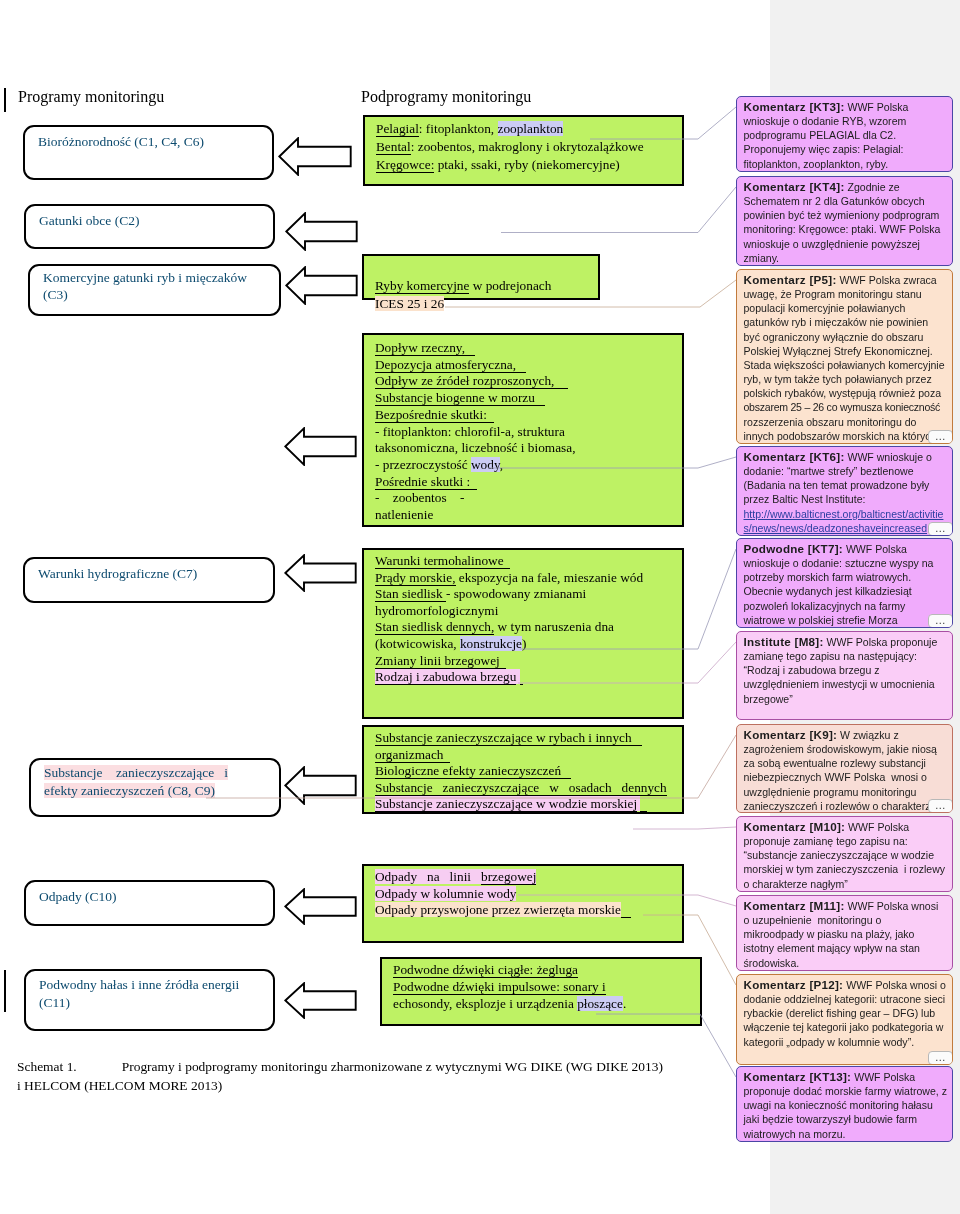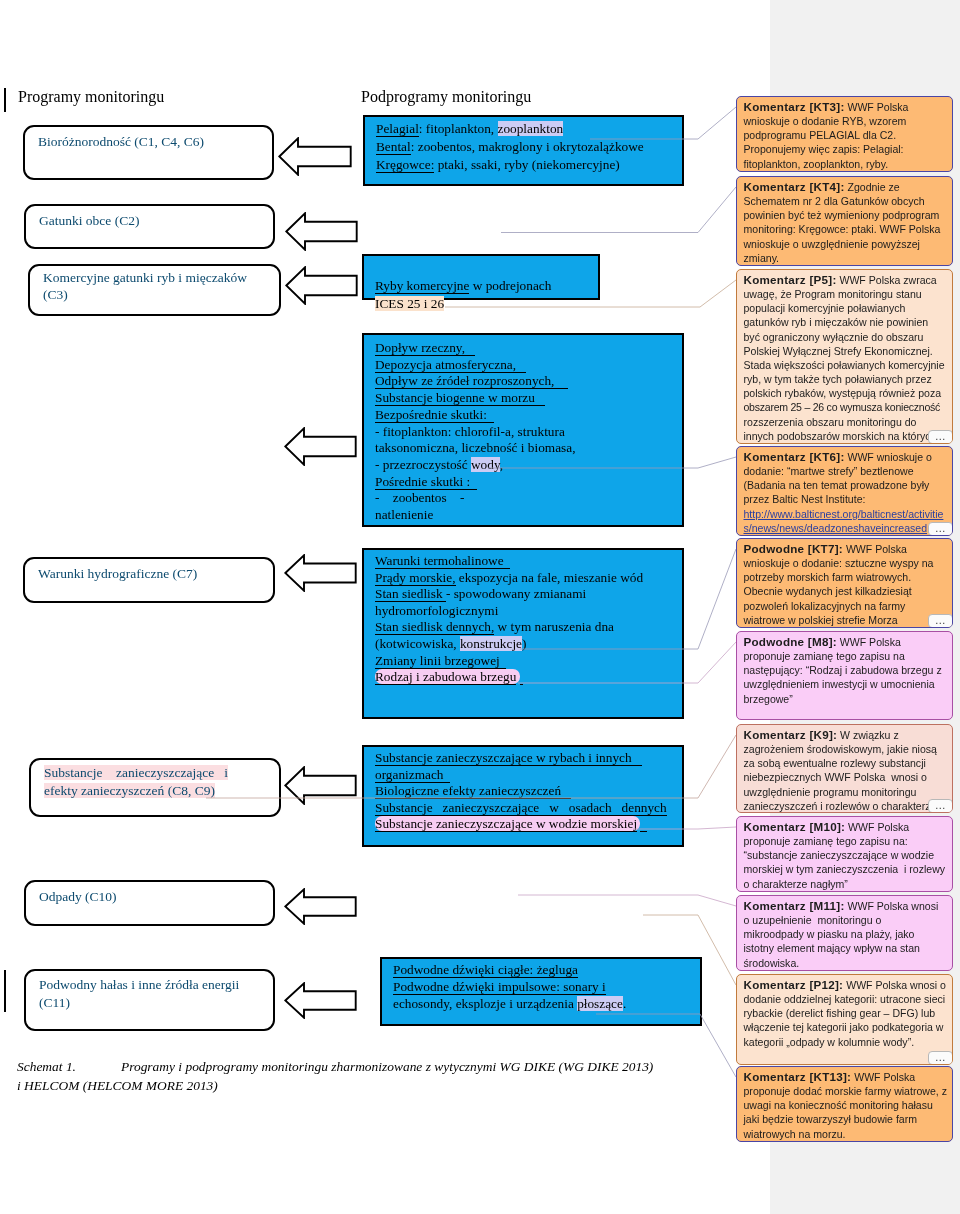--- a/index.html
+++ b/index.html
@@ -5,44 +5,44 @@
   html,body{margin:0;padding:0;}
   body{width:960px;height:1214px;background:#ffffff;overflow:hidden;position:relative;
        font-family:"Liberation Serif",serif;}
   #page{position:absolute;left:0;top:0;width:960px;height:1214px;}
   .graybg{position:absolute;left:770px;top:0;width:190px;height:1214px;background:#f1f1f1;}
   .doc{position:absolute;left:0;top:0;width:770px;height:1214px;}
   .colhead{position:absolute;font-size:16px;color:#000000;white-space:nowrap;}
   .chbar{position:absolute;width:1.5px;background:#000;}
   .lbox{position:absolute;border:2px solid #000;border-radius:11px;box-sizing:border-box;background:#fff;}
   .lbox .t{position:absolute;left:13px;top:5px;right:4px;font-size:13.5px;line-height:19.6px;color:#0c4a6e;}
-  .rbox{position:absolute;border:2px solid #000;box-sizing:border-box;background:#0ea5e9;}
+  .rbox{position:absolute;border:2px solid #000;box-sizing:border-box;background:#bef264;}
   .rbox .t{position:absolute;left:11px;top:1px;right:3px;font-size:13.3px;line-height:19.5px;color:#000;white-space:nowrap;}
   .u{border-bottom:1px solid #000;}
   .hl-v{background:#ccccf4;}
   .hl-o{background:#fbe2cc;}
-  .hl-p{background:#f7cdf2;border-radius:7px;}
+  .hl-p{background:#f7cdf2;}
   .hl-r{background:#fbdee1;}
   svg.arrow{position:absolute;}
   svg#conn{position:absolute;left:0;top:0;overflow:visible;pointer-events:none;}
   .cmt{position:absolute;left:736px;width:217px;box-sizing:border-box;
        border-radius:5px;border:1.3px solid;padding:3px 4.9px 3px 6.5px;
        font-family:"Liberation Sans",sans-serif;
        font-size:10.55px;line-height:14.15px;color:#1c1c1c;overflow:hidden;}
   .cmt .tag{font-weight:bold;font-size:11.65px;letter-spacing:0.25px;}
   .cmt .tight{letter-spacing:-0.25px;}
   .cmt .lnk{color:#2b3fa0;text-decoration:underline;overflow-wrap:anywhere;}
-  .cmt.violet{background:#fdba74;border-color:#4a45a5;}
+  .cmt.violet{background:#f0abfc;border-color:#4a45a5;}
   .cmt.orange{background:#fce3cf;border-color:#c17a3c;}
   .cmt.pink{background:#facdf7;border-color:#a84fa4;}
   .cmt.rose{background:#f8ddd6;border-color:#bd7060;}
   .ell{position:absolute;right:-1px;bottom:-1px;width:25px;height:14px;background:#fbfbfb;
        border:1px solid #b8b8b8;border-radius:4px;text-align:center;
        font-size:11px;color:#3c3c3c;letter-spacing:0.6px;line-height:6px;box-sizing:border-box;padding-top:2px;overflow:hidden;}
-  .caption{position:absolute;font-size:13.45px;line-height:18.7px;color:#000;font-style:italic;}
+  .caption{position:absolute;font-size:13.45px;line-height:18.7px;color:#000;}
   .caption .tabsp{display:inline-block;width:45px;}
 </style>
 </head>
 <body>
 
 <div id="page">
   <div class="graybg"></div>
   <div class="doc">
     <div class="chbar" style="left:4px;top:88px;height:24px"></div>
     <div class="chbar" style="left:4px;top:970px;height:42px"></div>
@@ -74,22 +74,25 @@
     </div>
     <div class="rbox" style="left:362px;top:254px;width:238px;height:46px">
       <div class="t" style="top:3px;line-height:18.0px"><br><span class="u">Ryby komercyjne</span> w podrejonach<br><span class="hl-o">ICES 25 i 26</span></div>
     </div>
     <div class="rbox" style="left:362px;top:333px;width:322px;height:194px">
       <div class="t" style="top:5px;line-height:16.7px"><span class="u">Dopływ rzeczny, &nbsp;&nbsp;</span><br><span class="u">Depozycja atmosferyczna, &nbsp;&nbsp;</span><br><span class="u">Odpływ ze źródeł rozproszonych, &nbsp;&nbsp;&nbsp;</span><br><span class="u">Substancje biogenne w morzu &nbsp;&nbsp;</span><br><span class="u">Bezpośrednie skutki: &nbsp;</span><br>- fitoplankton: chlorofil-a, struktura<br>taksonomiczna, liczebność i biomasa,<br>- przezroczystość <span class="hl-v">wody</span>,<br><span class="u">Pośrednie skutki : &nbsp;</span><br>-&nbsp;&nbsp;&nbsp; zoobentos&nbsp;&nbsp;&nbsp; -<br>natlenienie</div>
     </div>
     <div class="rbox" style="left:362px;top:548px;width:322px;height:171px">
       <div class="t" style="top:3px;line-height:16.6px"><span class="u">Warunki termohalinowe &nbsp;</span><br><span class="u">Prądy morskie,</span> ekspozycja na fale, mieszanie wód<br><span class="u">Stan siedlisk </span>- spowodowany zmianami<br>hydromorfologicznymi<br><span class="u">Stan siedlisk dennych,</span> w tym naruszenia dna<br>(kotwicowiska, <span class="hl-v">konstrukcje</span>)<br><span class="u">Zmiany linii brzegowej &nbsp;</span><br><span class="hl-p"><span class="u">Rodzaj i zabudowa brzegu</span>&nbsp;</span><span class="u">&nbsp;</span></div>
     </div>
-    <div class="rbox" style="left:362px;top:745px;width:322px;height:102px">
+    <div class="rbox" style="left:362px;top:725px;width:322px;height:89px">
       <div class="t" style="top:3px;line-height:16.6px"><span class="u">Substancje zanieczyszczające w rybach i innych &nbsp;&nbsp;</span><br><span class="u">organizmach &nbsp;</span><br><span class="u">Biologiczne efekty zanieczyszczeń &nbsp;&nbsp;</span><br><span class="u">Substancje&nbsp;&nbsp; zanieczyszczające&nbsp;&nbsp; w&nbsp;&nbsp; osadach&nbsp;&nbsp; dennych</span><br><span class="hl-p"><span class="u">Substancje zanieczyszczające w wodzie morskiej</span>&nbsp;</span><span class="u">&nbsp;&nbsp;</span></div>
+    </div>
+    <div class="rbox" style="left:362px;top:864px;width:322px;height:79px">
+      <div class="t" style="top:3px;line-height:16.6px"><span class="hl-p">Odpady&nbsp;&nbsp; na&nbsp;&nbsp; linii&nbsp;&nbsp; <span class="u">brzegowej</span></span><br><span class="hl-p">Odpady w kolumnie wody</span><br><span class="hl-o">Odpady przyswojone przez zwierzęta morskie</span><span class="u">&nbsp;&nbsp;&nbsp;</span></div>
     </div>
     <div class="rbox" style="left:380px;top:957px;width:322px;height:69px">
       <div class="t" style="top:3px;line-height:16.85px"><span class="u">Podwodne dźwięki ciągłe: żegluga</span><br><span class="u">Podwodne dźwięki impulsowe: sonary i</span><br>echosondy, eksplozje i urządzenia <span class="hl-v">płoszące</span>.</div>
     </div>
     <svg class="arrow" style="left:278px;top:137px" width="74" height="39" viewBox="0 0 74 39">
         <polygon points="1.3,19.5 20.0,1.3 20.0,9.8 72.7,9.8 72.7,29.2 20.0,29.2 20.0,37.7" fill="#ffffff" stroke="#000" stroke-width="1.9" stroke-linejoin="miter"></polygon>
       </svg>
     <svg class="arrow" style="left:285px;top:212px" width="73" height="39" viewBox="0 0 73 39">
         <polygon points="1.3,19.5 20.0,1.3 20.0,9.8 71.7,9.8 71.7,29.2 20.0,29.2 20.0,37.7" fill="#ffffff" stroke="#000" stroke-width="1.9" stroke-linejoin="miter"></polygon>
       </svg>
@@ -141,21 +144,21 @@
   </div>
   <div class="cmt violet" style="top:446px;height:90px">
     <span class="tag">Komentarz [KT6]:</span> <span>WWF wnioskuje o dodanie: “martwe strefy” beztlenowe (Badania na ten temat prowadzone były przez Baltic Nest Institute: </span><span class="lnk">http://www.balticnest.org/balticnest/activities/news/news/deadzoneshaveincreased</span>
     <div class="ell">…</div>
   </div>
   <div class="cmt violet" style="top:538px;height:90px">
     <span class="tag">Podwodne [KT7]:</span> <span>WWF Polska wnioskuje o dodanie: sztuczne wyspy na potrzeby morskich farm wiatrowych. Obecnie wydanych jest kilkadziesiąt pozwoleń lokalizacyjnych na farmy wiatrowe w polskiej strefie Morza</span>
     <div class="ell">…</div>
   </div>
   <div class="cmt pink" style="top:631px;height:89px">
-    <span class="tag">Podwodne [M8]:</span> <span>WWF Polska proponuje zamianę tego zapisu na następujący: “Rodzaj i zabudowa brzegu z uwzględnieniem inwestycji w umocnienia brzegowe”</span>
+    <span class="tag">Institute [M8]:</span> <span>WWF Polska proponuje zamianę tego zapisu na następujący: “Rodzaj i zabudowa brzegu z uwzględnieniem inwestycji w umocnienia brzegowe”</span>
   </div>
   <div class="cmt rose" style="top:724px;height:89px">
     <span class="tag">Komentarz [K9]:</span> <span>W związku z zagrożeniem środowiskowym, jakie niosą za sobą ewentualne rozlewy substancji niebezpiecznych WWF Polska &nbsp;wnosi o uwzględnienie programu monitoringu zanieczyszczeń i rozlewów o charakterze</span>
     <div class="ell">…</div>
   </div>
   <div class="cmt pink" style="top:816px;height:76px">
     <span class="tag">Komentarz [M10]:</span> <span>WWF Polska proponuje zamianę tego zapisu na: “substancje zanieczyszczające w wodzie morskiej w tym zanieczyszczenia &nbsp;i rozlewy o charakterze nagłym”</span>
   </div>
   <div class="cmt pink" style="top:895px;height:76px">
     <span class="tag">Komentarz [M11]:</span> <span>WWF Polska wnosi<br>o uzupełnienie &nbsp;monitoringu o<br>mikroodpady w piasku na plaży, jako istotny element mający wpływ na stan środowiska.</span>

